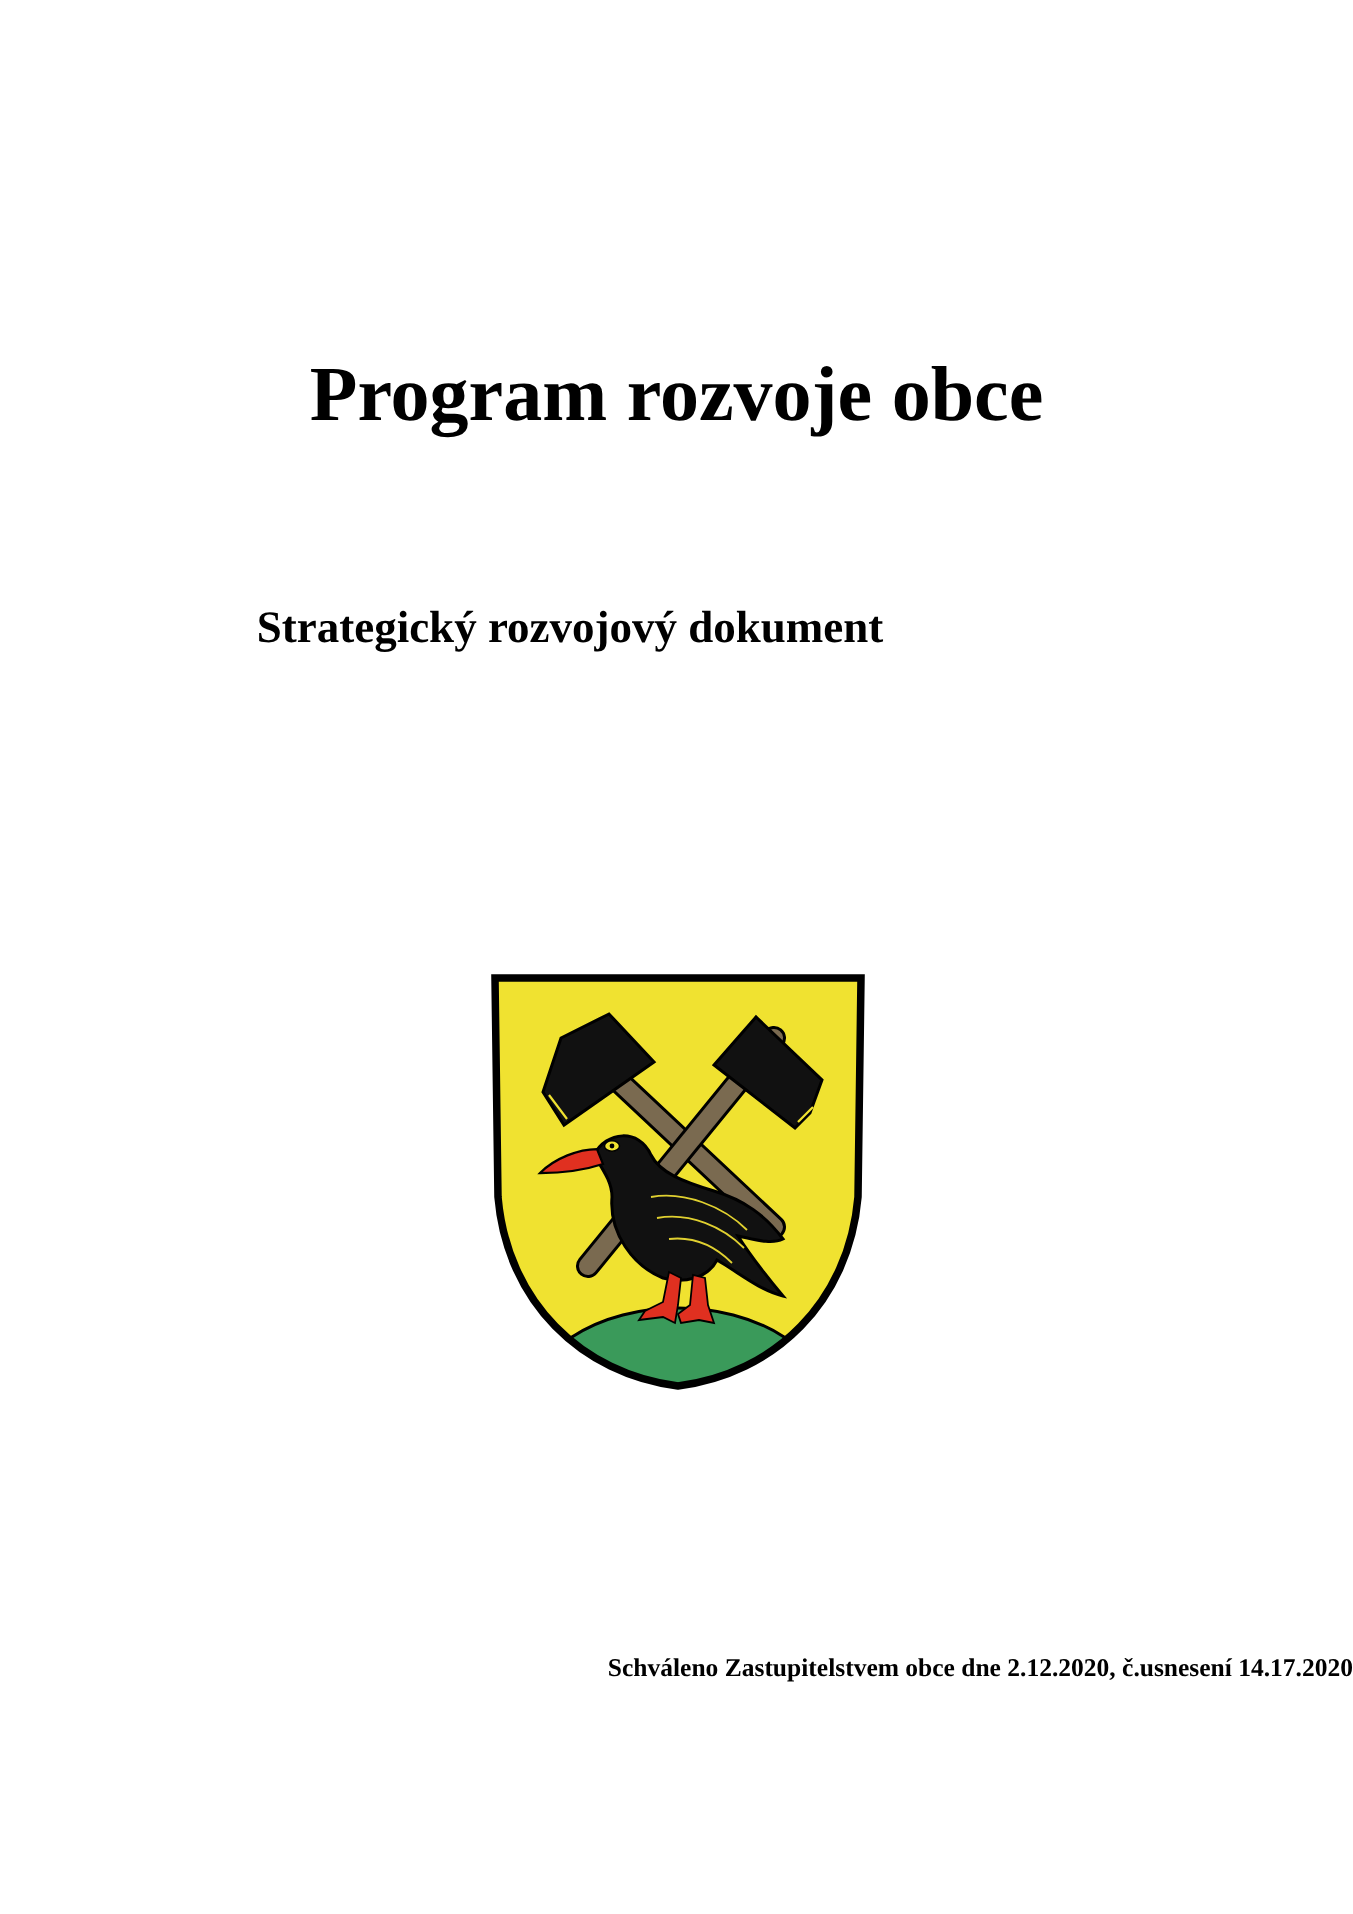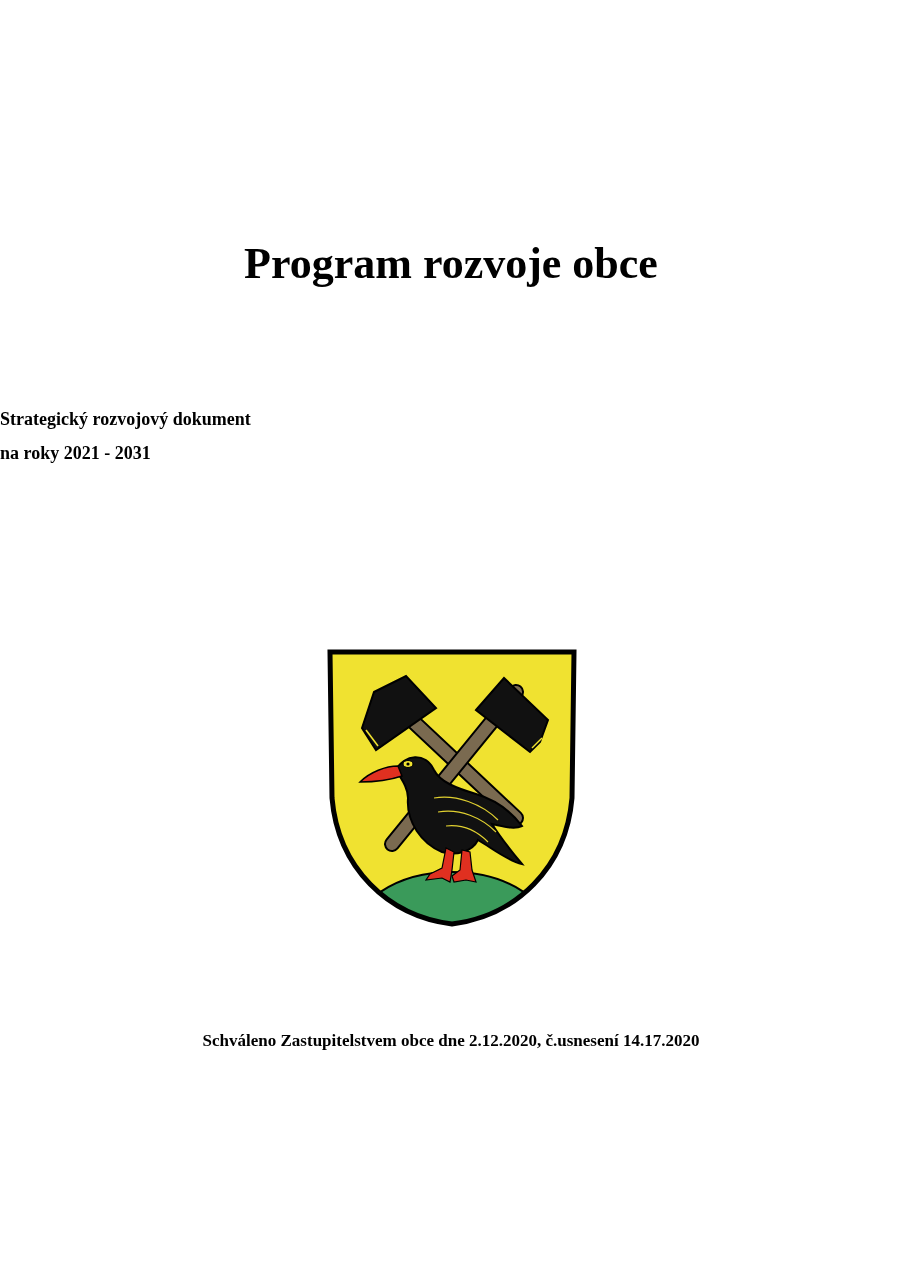--- a/index.html
+++ b/index.html
@@ -1,34 +1,33 @@
 <!DOCTYPE html>
 <html><head>
 <meta charset="utf-8">
 <style>
   html, body { margin: 0; padding: 0; background: #ffffff; }
   body { width: 902px; height: 1276px; position: relative; overflow: hidden;
          font-family: "Liberation Serif", "DejaVu Serif", serif; color: #000; }
   .title { position: absolute; top: 232px; left: 0; width: 902px; text-align: center;
-           font-size: 44px; font-weight: bold; line-height: 64px; }
-  .subtitle { position: absolute; top: 402px; left: 0; width: 760px; 
-              font-size: 18px; font-weight: bold; line-height: 34px; }
+           font-size: 52px; font-weight: bold; line-height: 64px; }
+  .subtitle { position: absolute; top: 402px; left: 0; width: 760px; text-align: center;
+              font-size: 30px; font-weight: bold; line-height: 34px; }
   .subtitle div { height: 34px; }
   .crest { position: absolute; left: 326px; top: 648px; width: 252px; height: 280px; }
-  .approval { position: absolute; top: 1029px; left: 0; width: 902px; text-align: center;
+  .approval { position: absolute; top: 1100px; left: 0; width: 902px; text-align: right;
               font-size: 17px; font-weight: bold; line-height: 24px; }
 </style>
 </head>
 <body>
 
 <div class="title">Program rozvoje obce</div>
 
 <div class="subtitle">
   <div>Strategický rozvojový dokument</div>
-  <div>na roky 2021 - 2031</div>
 </div>
 
 <div class="crest">
   <svg width="252" height="280" viewBox="0 0 252 280">
     <defs>
       <clipPath id="shieldclip">
         <path d="M4,4 L248,4 L246,150 C240,220 190,268 126,276 C62,268 12,220 6,150 Z"></path>
       </clipPath>
     </defs>
 

